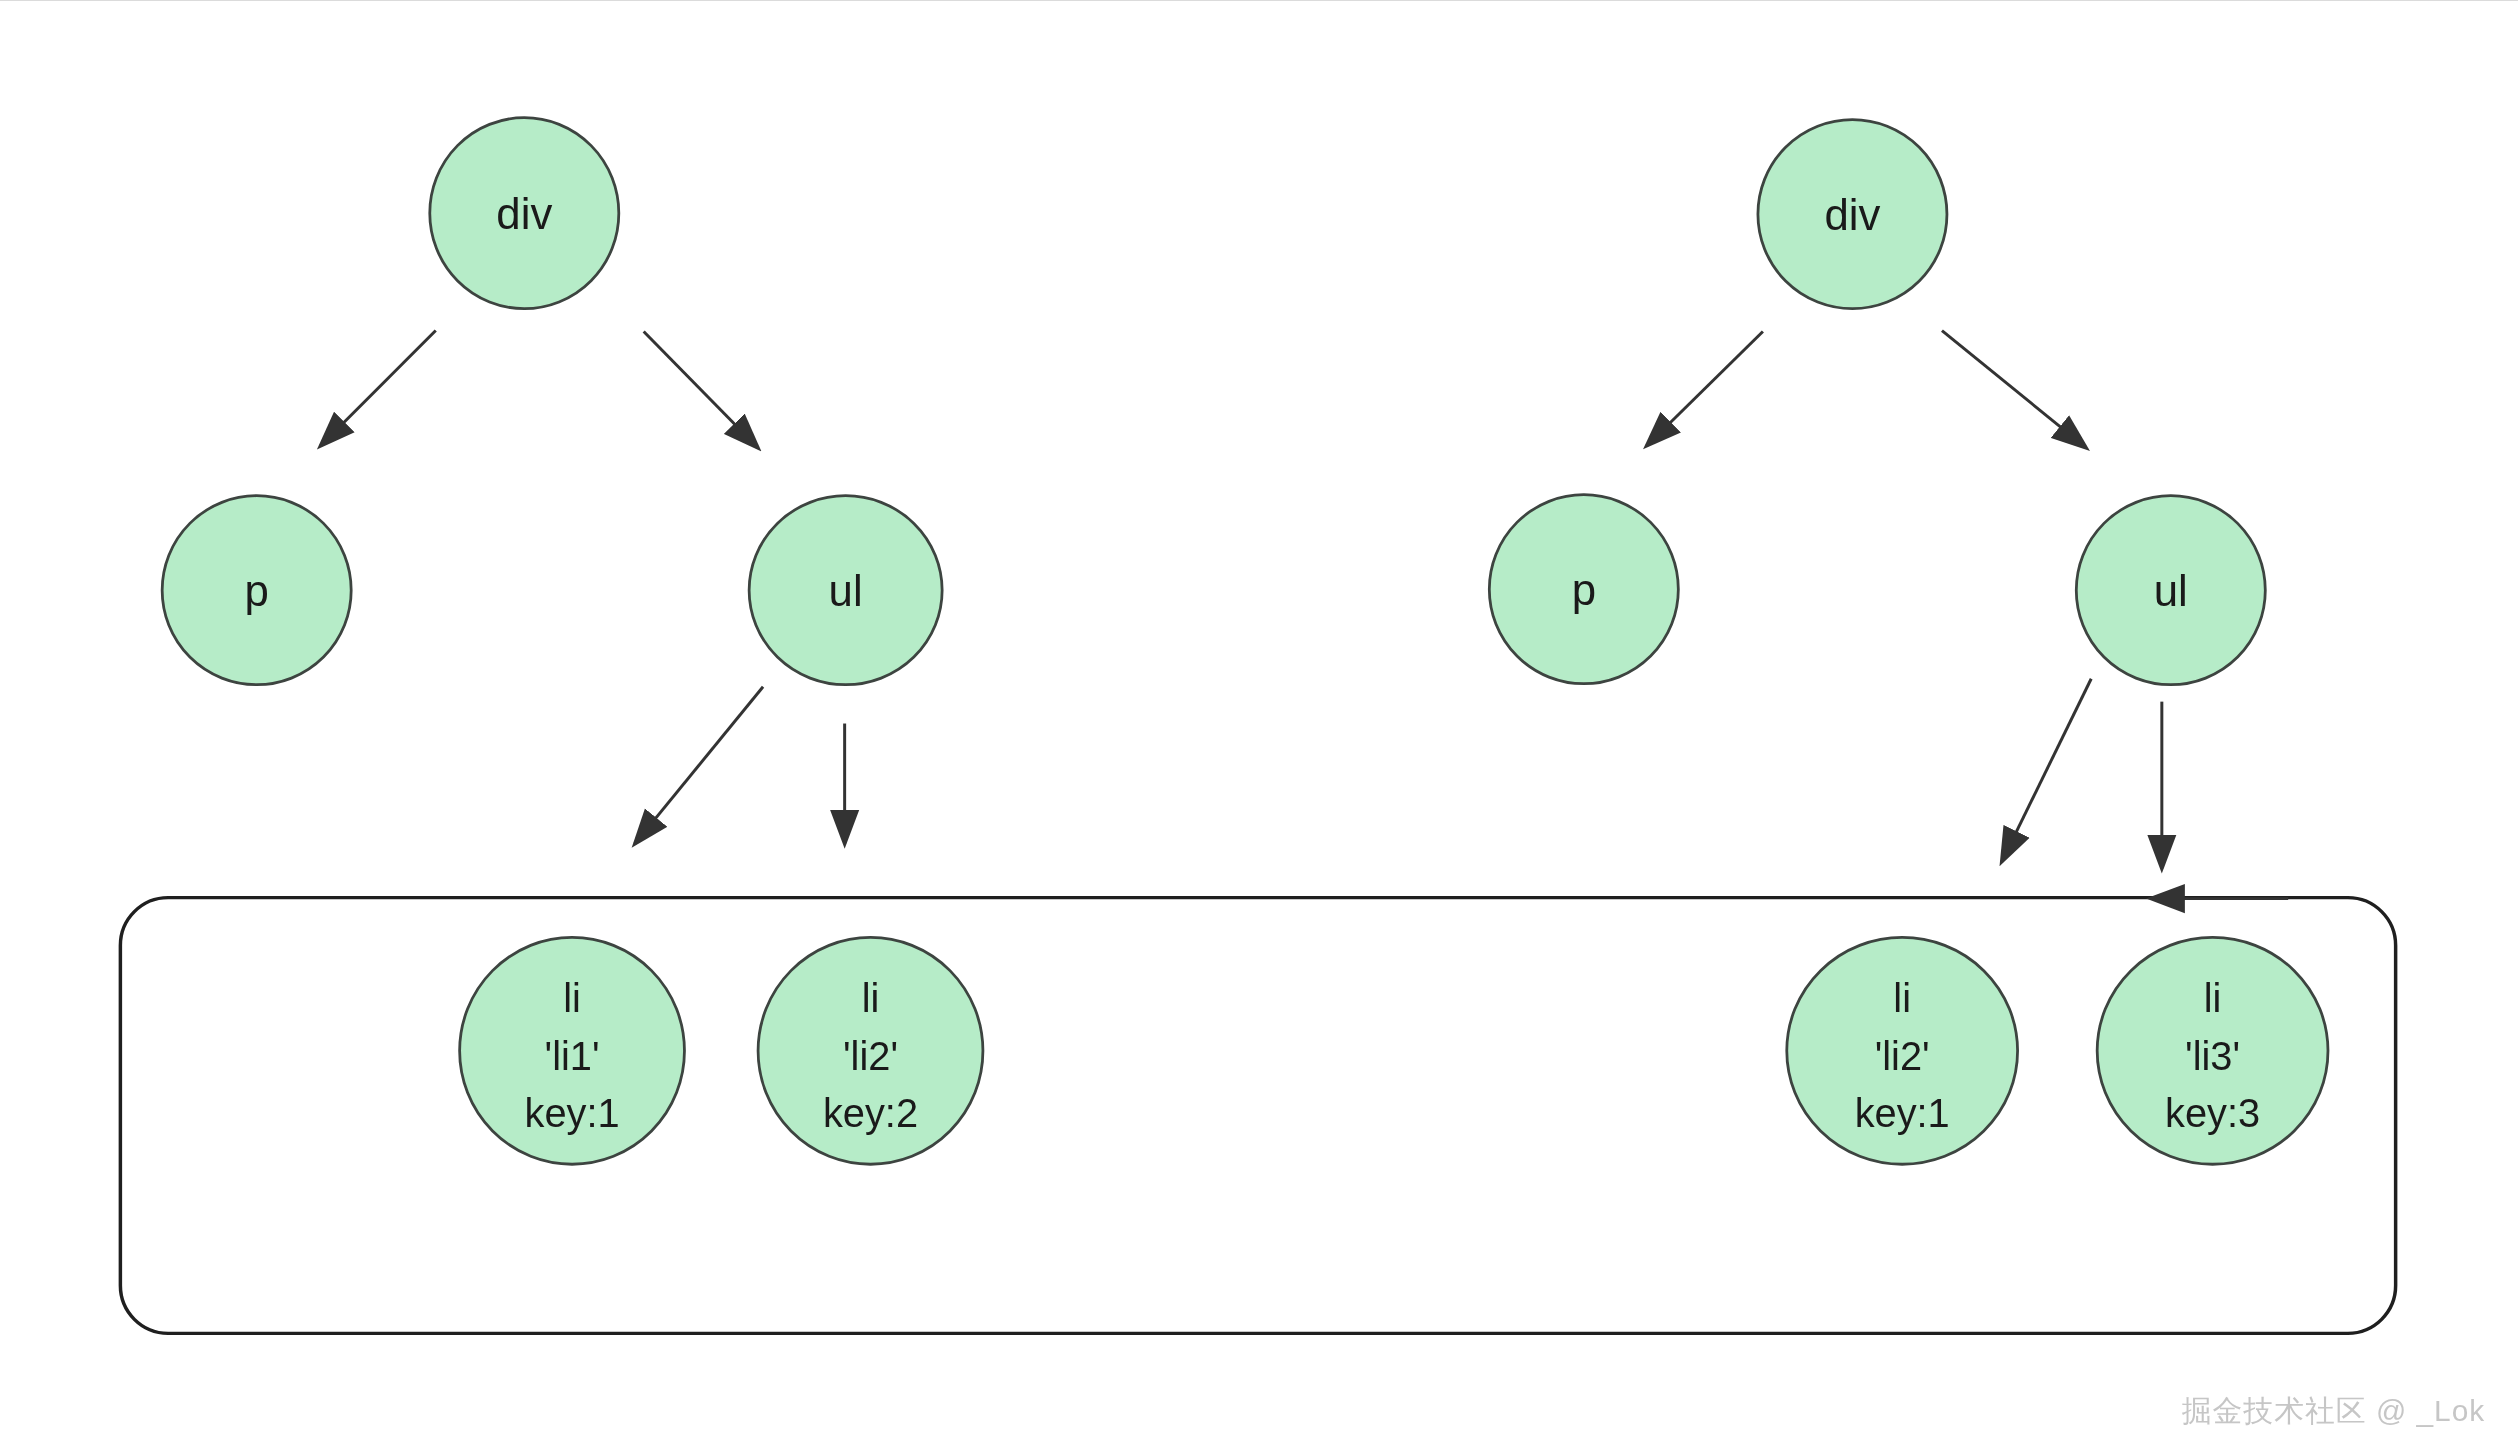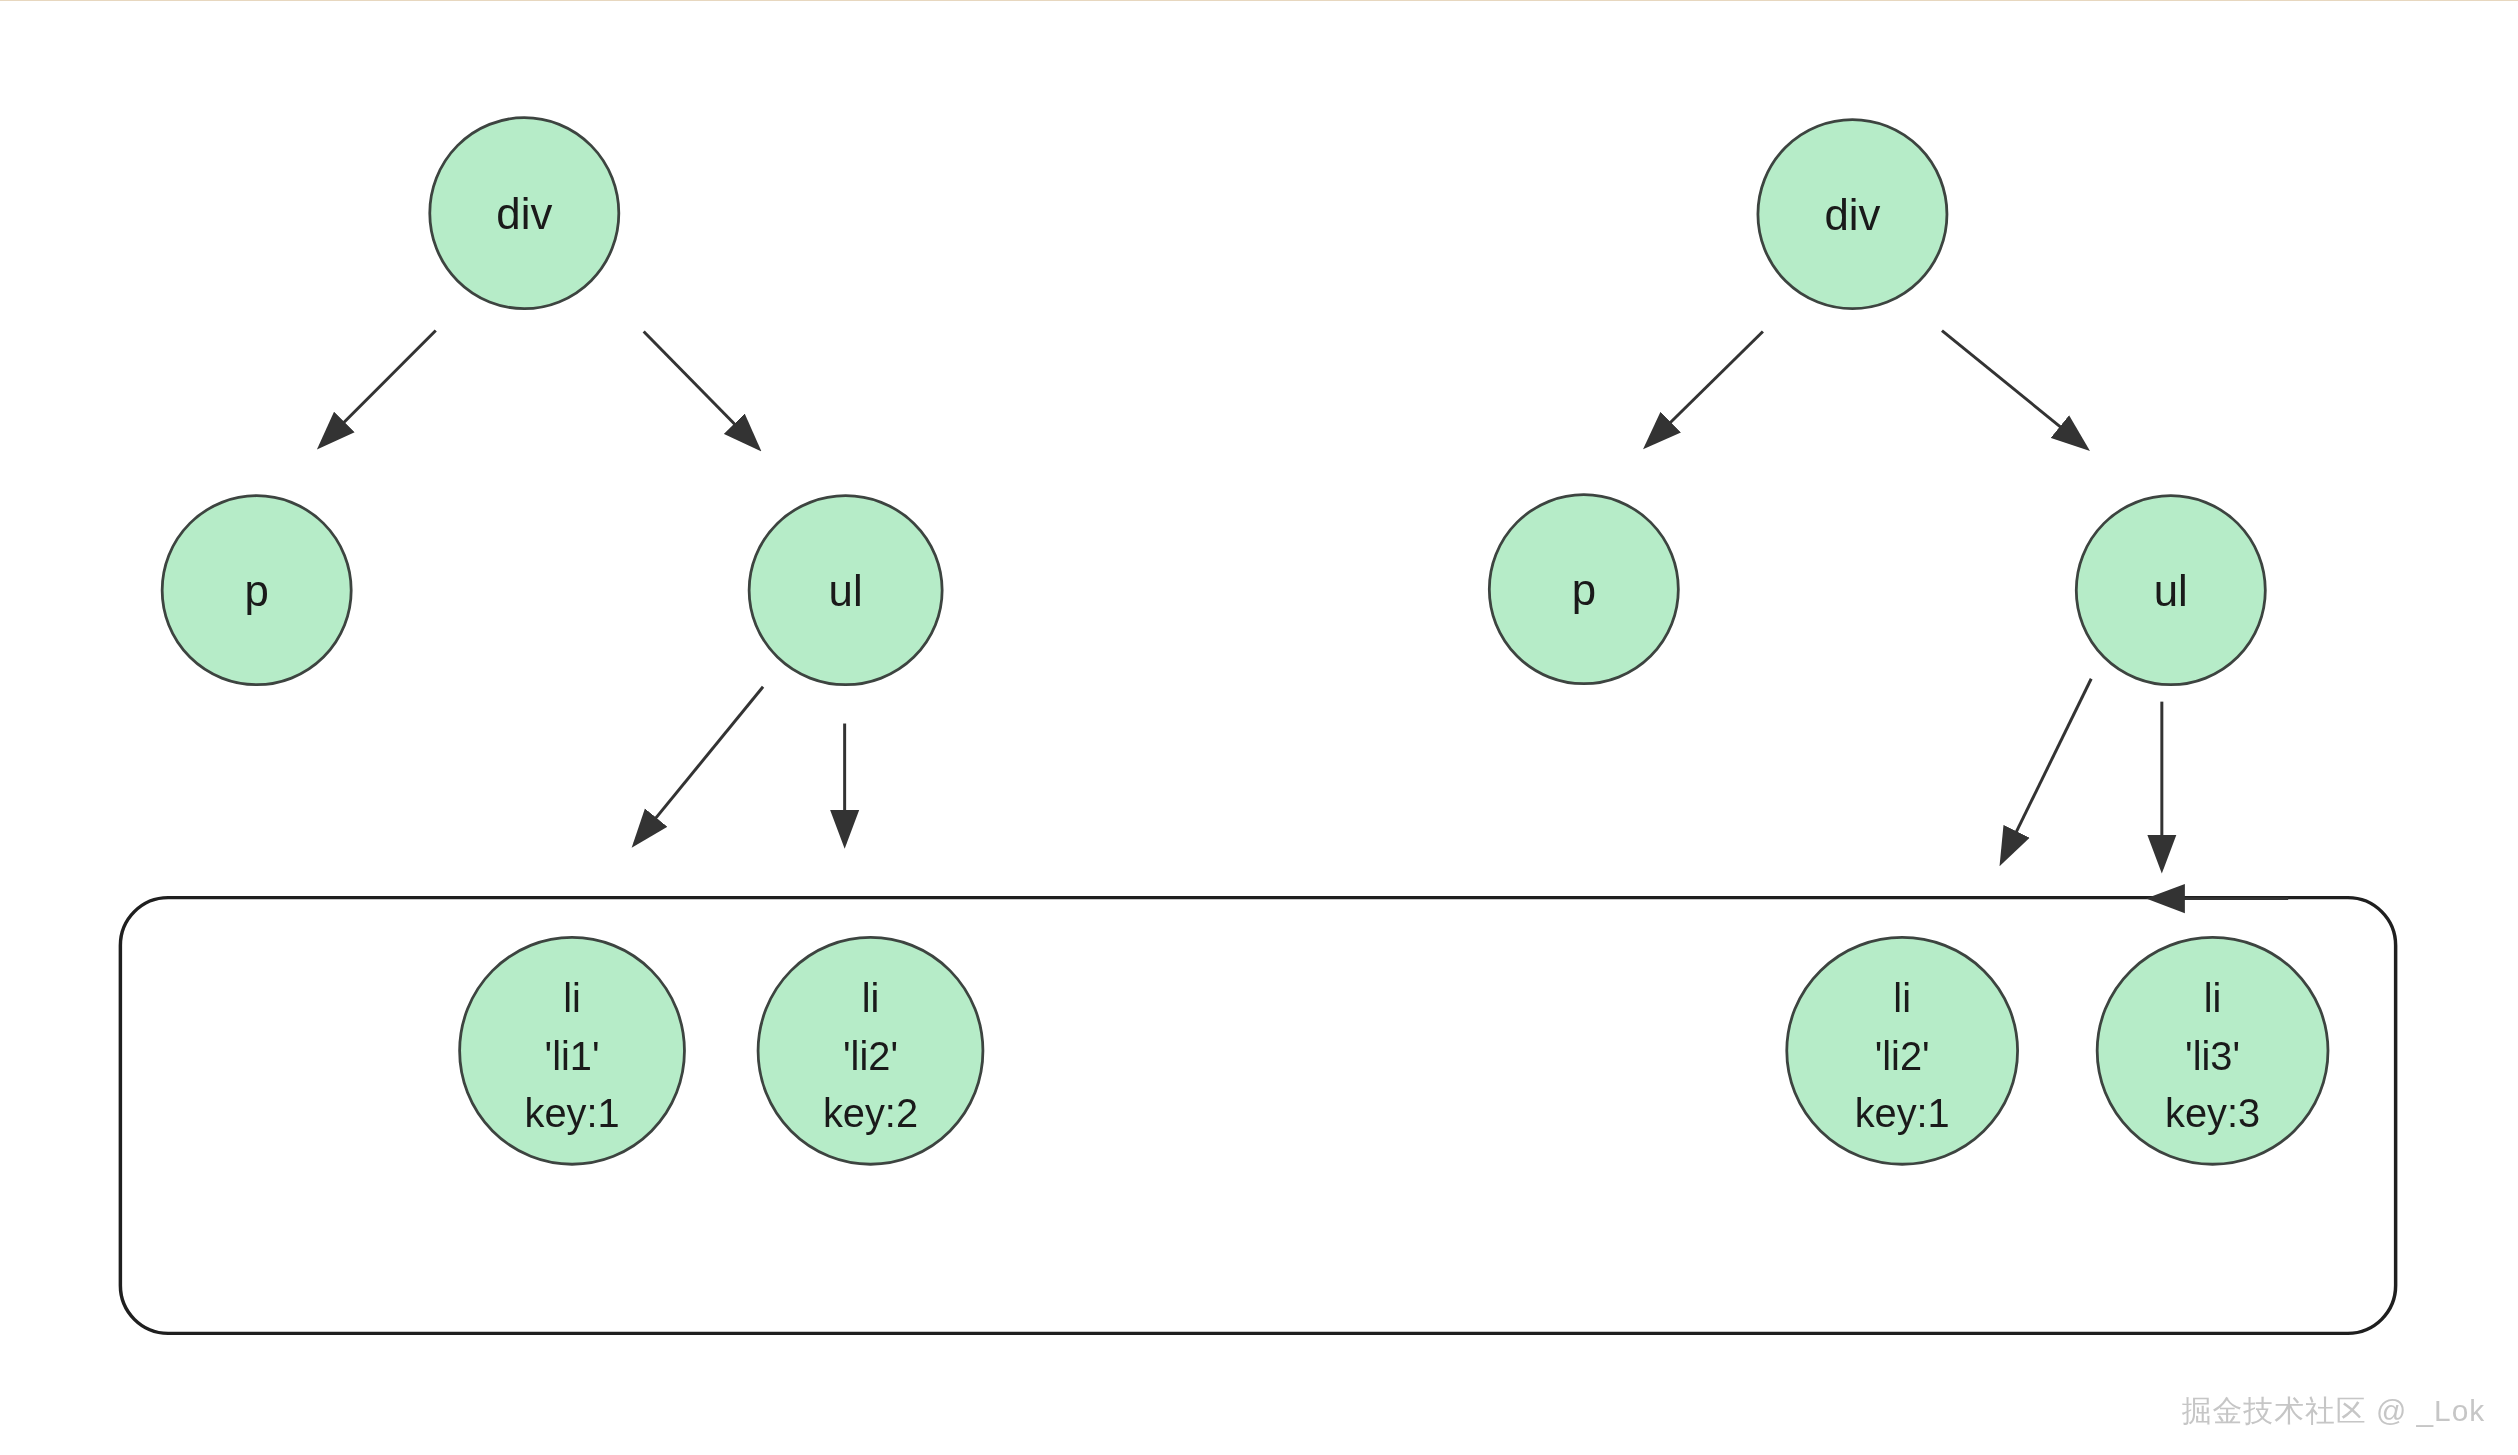--- a/index.html
+++ b/index.html
@@ -1,16 +1,16 @@
 <!DOCTYPE html>
 <html><head>
 <meta charset="utf-8">
 <style>
   html, body { margin: 0; padding: 0; background: #ffffff; }
-  .stage { width: 2518px; height: 1456px; position: relative; background: #a16207; }
+  .stage { width: 2518px; height: 1456px; position: relative; background: #737373; }
   svg { display: block; font-family: "Liberation Sans", sans-serif; }
   .node-label  { font-size: 44px; text-anchor: middle; }
   .li-line     { font-size: 40px; text-anchor: middle; }
   .watermark   { font-size: 30px; text-anchor: end; letter-spacing: 1px; }
   .edge        { fill: none; stroke-width: 3; }
   .node-shape  { stroke-width: 2.8; }
   .pool-rect   { fill: none; stroke-width: 3.5; }
 </style>
 </head>
 <body>

